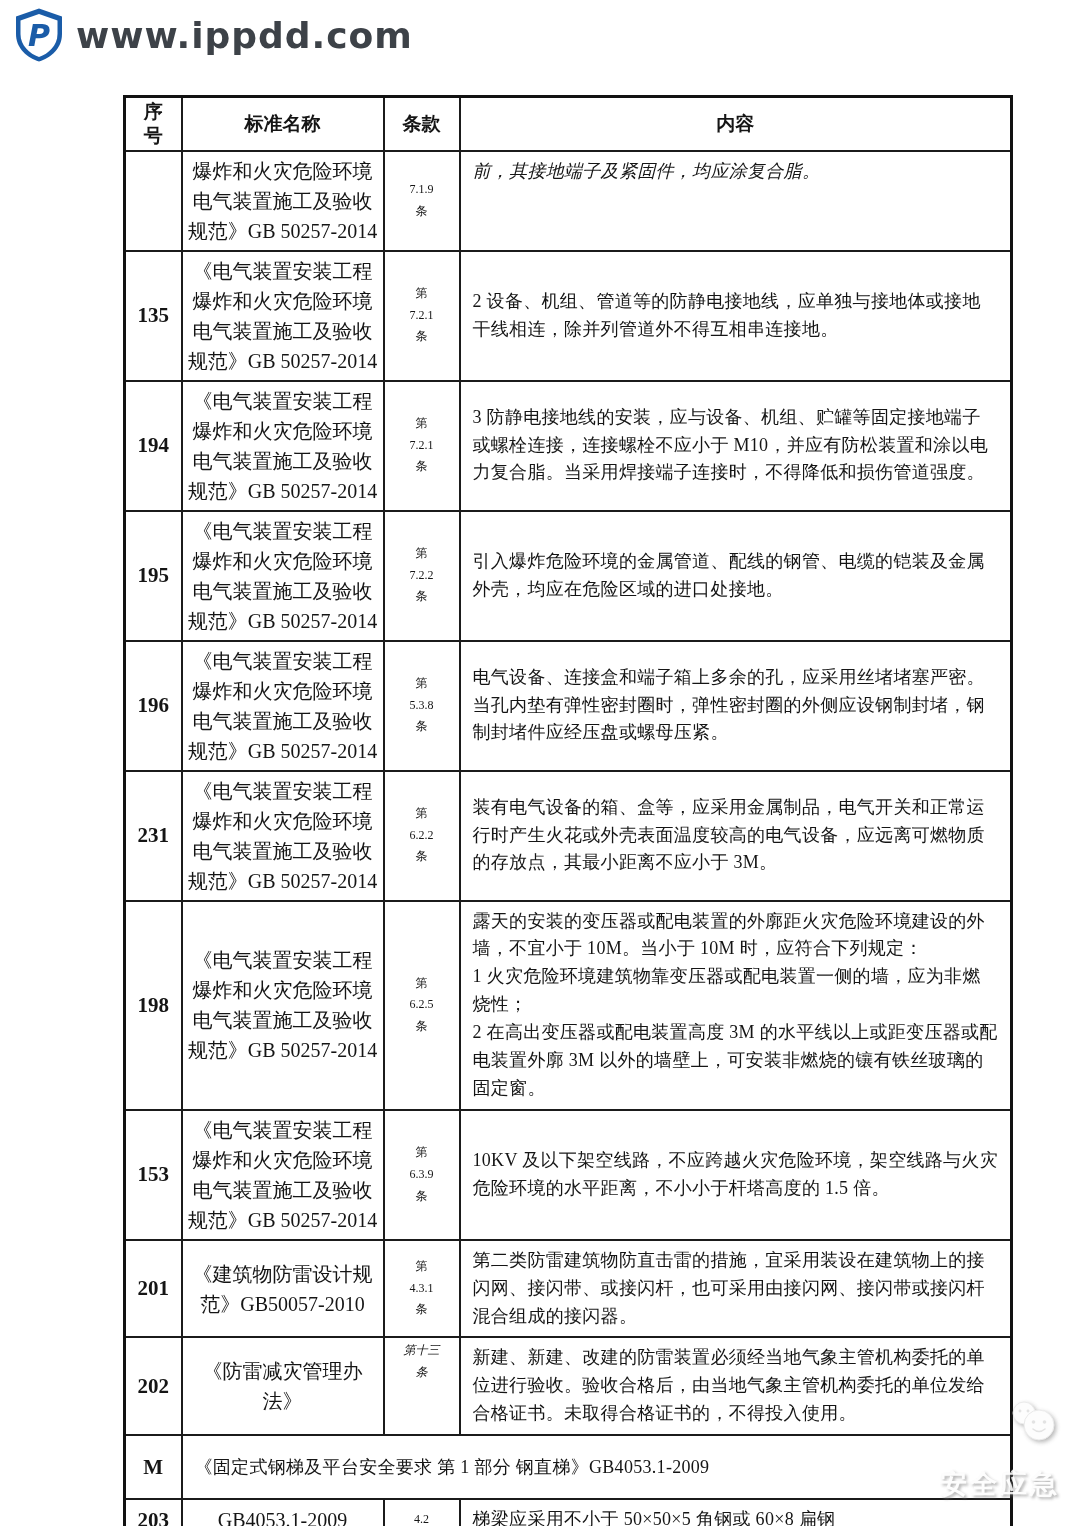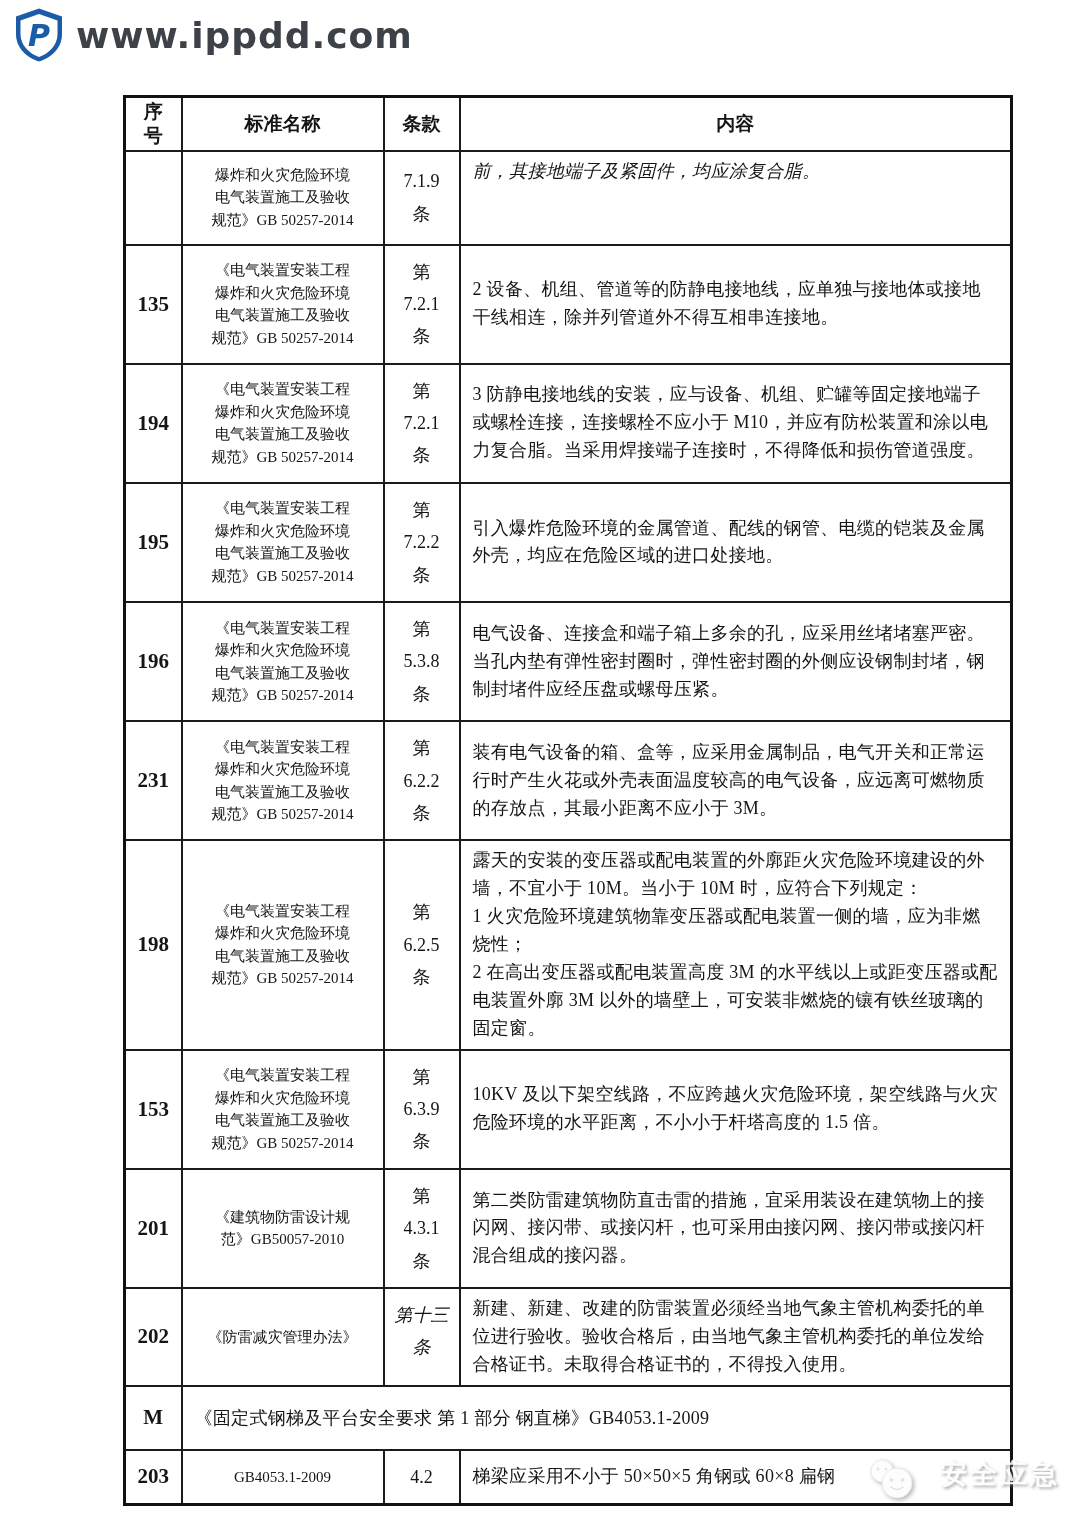--- a/index.html
+++ b/index.html
@@ -43,47 +43,48 @@
     text-align: center; vertical-align: middle;
     white-space: pre-line; line-height: 1.25;
     padding: 2px 0;
   }
   td.num {
     text-align: center; vertical-align: middle;
     font-weight: bold; font-size: 21px;
   }
   td.name {
     text-align: center; vertical-align: middle;
-    font-size: 15px; line-height: 1.5;
+    font-size: 20px; line-height: 1.5;
     white-space: pre-line; padding: 4px 2px;
   }
   td.clause {
     text-align: center; vertical-align: middle;
-    font-size: 18px; line-height: 1.8;
-    white-space: pre-line; padding: 10px 0;
+    font-size: 12px; line-height: 1.8;
+    white-space: pre-line; padding: 2px 0;
   }
   td.content {
     text-align: left; vertical-align: middle;
     font-size: 18px; line-height: 1.55;
     white-space: pre-line;
     padding: 6px 12px;
     letter-spacing: 0.3px;
   }
   td.vt { vertical-align: top; font-style: italic; }
   td.section-cell {
     text-align: left; vertical-align: middle;
     font-size: 18px; padding: 19px 12px;
     letter-spacing: 0.3px;
   }
 
   
   .watermark {
     position: absolute; right: 20px; bottom: 24px;
-    display: flex; align-items: flex-start; gap: 22px;
+    display: flex; align-items: flex-end; gap: 22px;
     opacity: 0.9;
+    flex-direction: column;
   }
   .watermark-text {
     font-family: "DejaVu Sans", "Liberation Sans", sans-serif;
     font-weight: bold; font-size: 27px; letter-spacing: 3px;
     color: #fdfdfd;
     text-shadow: 2px 2px 3px rgba(125,125,125,0.65);
   }
   .wm-icon { filter: drop-shadow(2px 2px 2px rgba(125,125,125,0.6)); }
 </style>
 </head>

